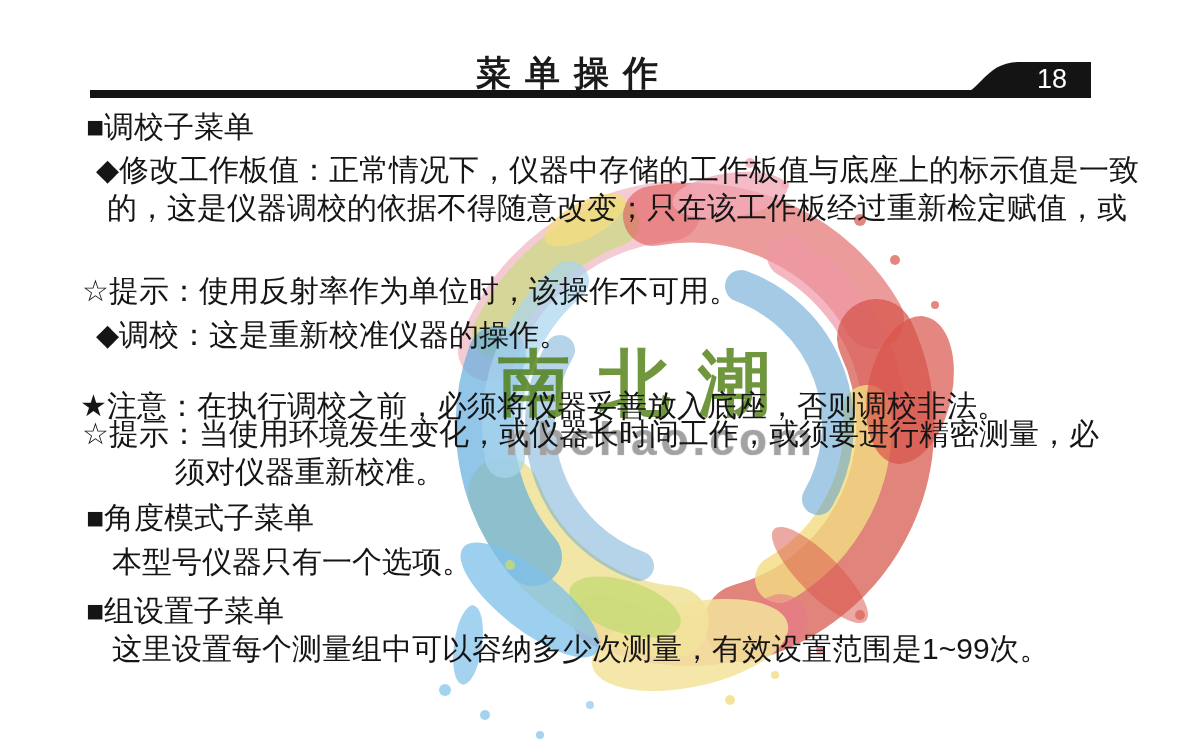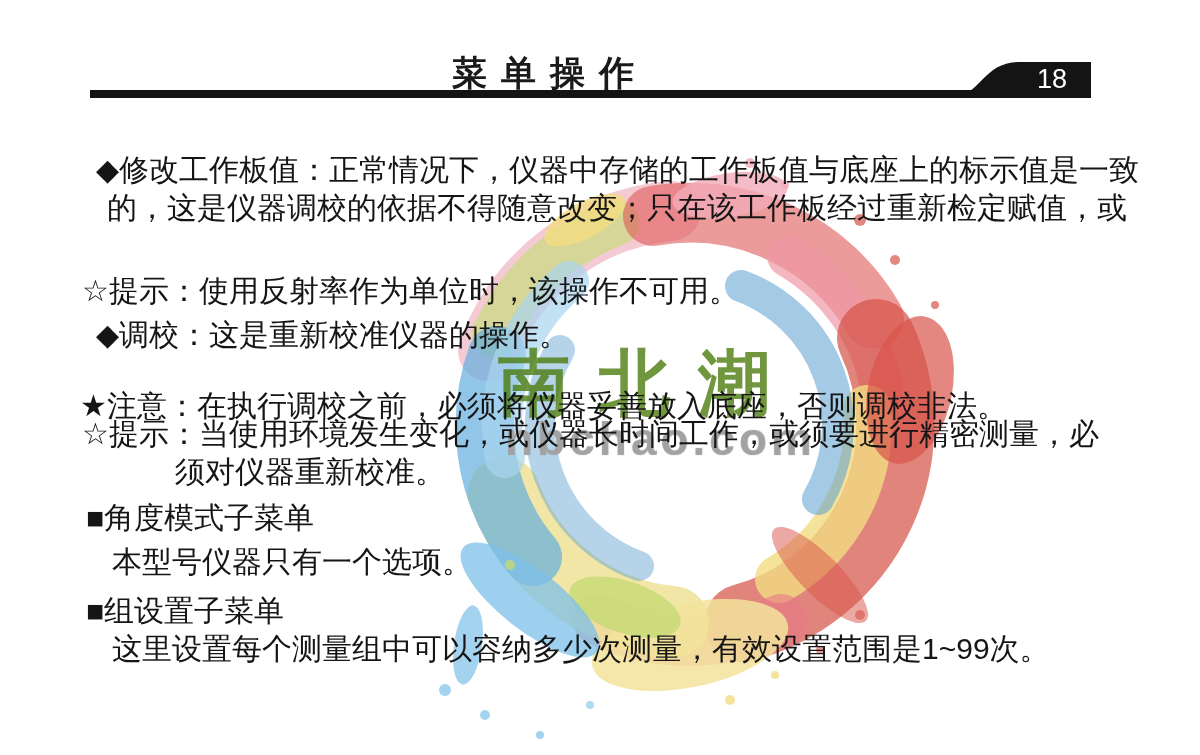--- a/index.html
+++ b/index.html
@@ -11,21 +11,21 @@
     overflow:hidden;
     font-family:"Liberation Sans","DejaVu Sans",sans-serif;
     color:#151515;
   }
   
   .header-title{
     position:absolute;top:50px;left:0;width:1100px;
     text-align:center;
     font-family:"Liberation Serif","DejaVu Serif",serif;
     font-size:35px;font-weight:900;letter-spacing:14px;
-    color:#1a1a1a;white-space:nowrap;
+    color:#1a1a1a;white-space:nowrap;padding-left:24px;
   }
   .header-rule{
     position:absolute;left:90px;top:90px;width:1000px;height:8px;
     background:#141414;
   }
   .page-tab-svg{position:absolute;left:951px;top:62px;}
   .page-number{
     position:absolute;left:1020px;top:64px;width:64px;
     text-align:center;font-size:27px;font-weight:500;color:#ffffff;
     z-index:4;white-space:nowrap;
@@ -114,20 +114,21 @@
   <div class="wm-brand">南北潮</div>
   <div class="wm-domain">nbchao.com</div>
 
   <div class="header-title">菜单操作</div>
   <div class="header-rule"></div>
   <svg class="page-tab-svg" width="140" height="36" viewBox="0 0 140 36" aria-hidden="true">
     <path d="M0,36 C30,34 32,0 68,0 L140,0 L140,36 Z" fill="#141414"></path>
   </svg>
   <div class="page-number">18</div>
 
+  <div class="line l0">■调校子菜单</div>
   <div class="line l1">◆修改工作板值：正常情况下，仪器中存储的工作板值与底座上的标示值是一致</div>
   <div class="line l2">的，这是仪器调校的依据不得随意改变；只在该工作板经过重新检定赋值，或</div>
   <div class="line l4">☆提示：使用反射率作为单位时，该操作不可用。</div>
   <div class="line l5">◆调校：这是重新校准仪器的操作。</div>
   <div class="line l6">★注意：在执行调校之前，必须将仪器妥善放入底座，否则调校非法。</div>
   <div class="line l7">☆提示：当使用环境发生变化，或仪器长时间工作，或须要进行精密测量，必</div>
   <div class="line l8">须对仪器重新校准。</div>
   <div class="line l9">■角度模式子菜单</div>
   <div class="line l10">本型号仪器只有一个选项。</div>
   <div class="line l11">■组设置子菜单</div>

